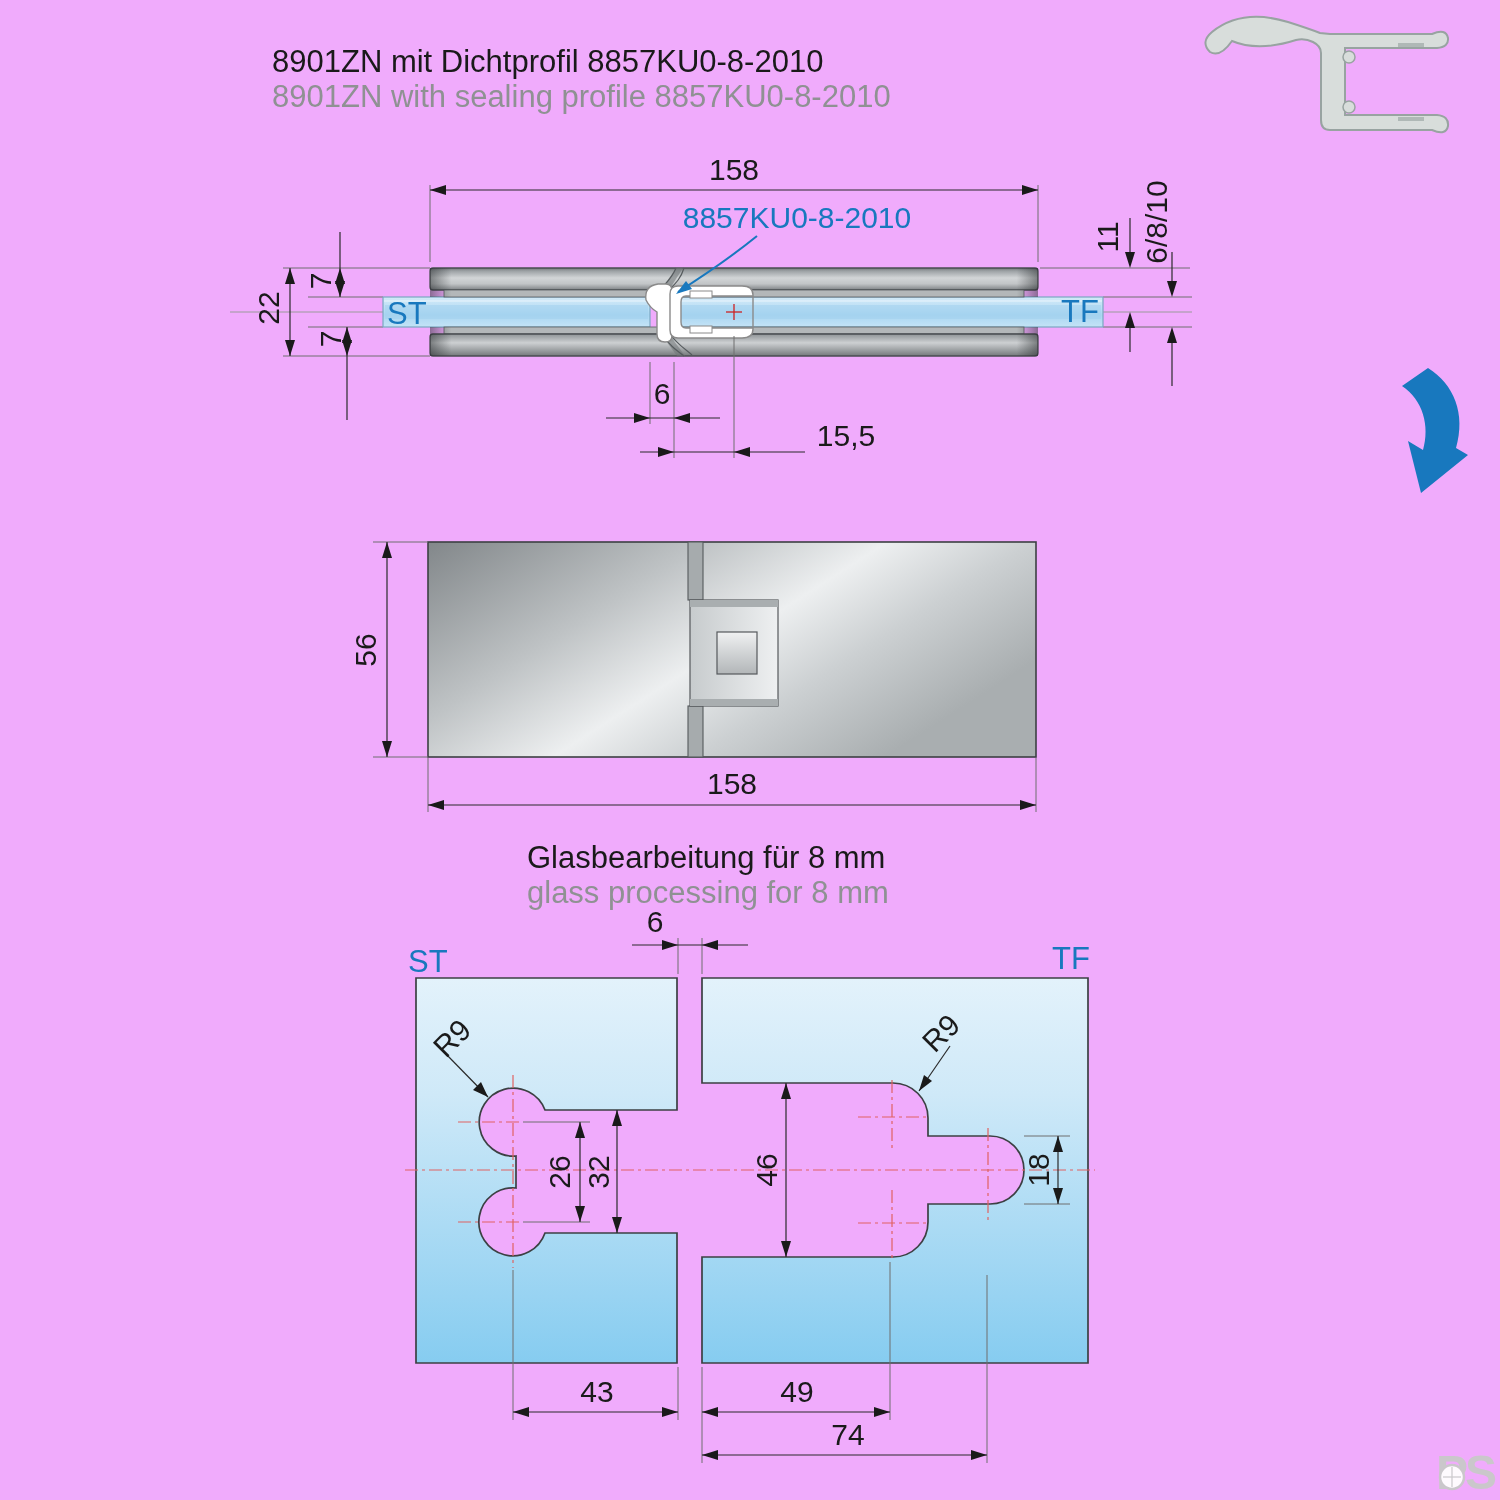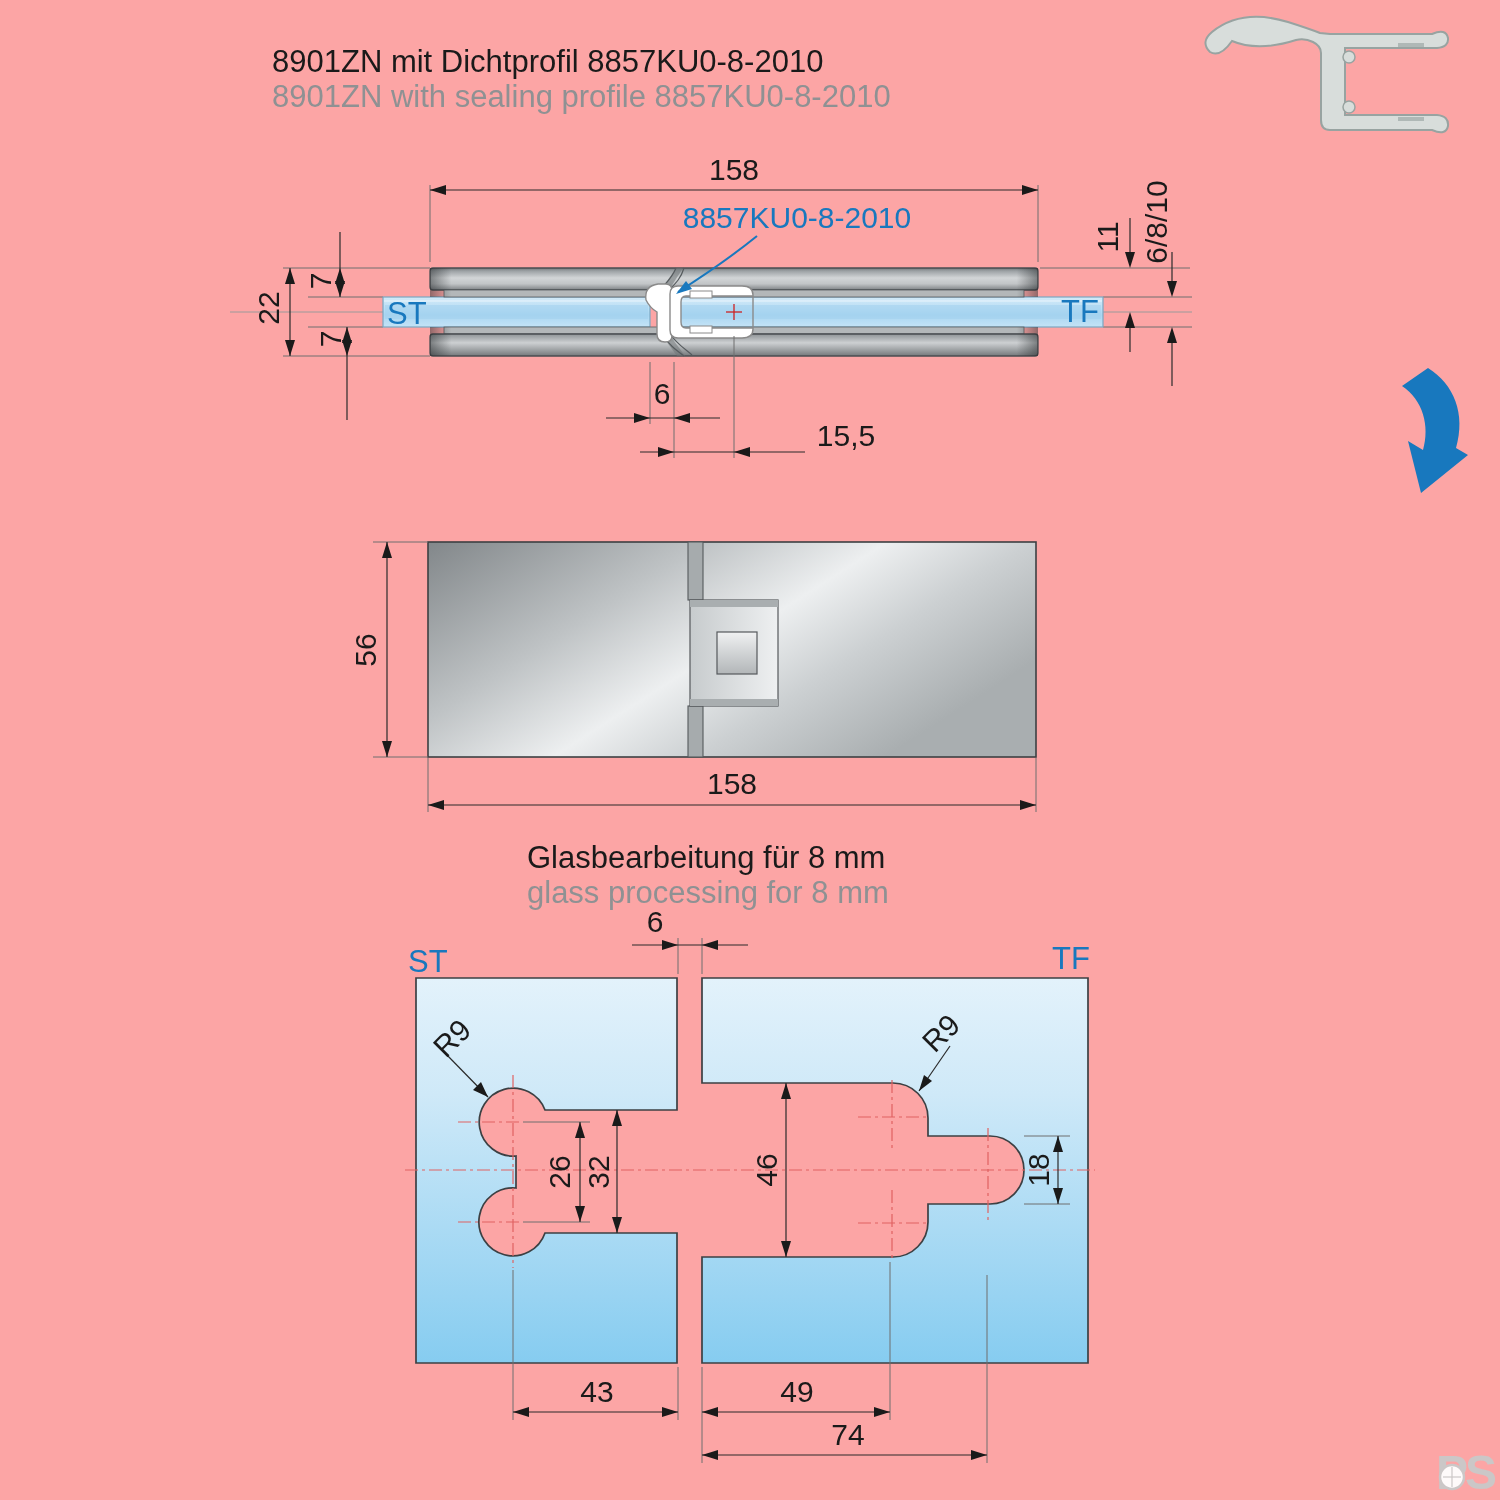--- a/index.html
+++ b/index.html
@@ -1,16 +1,16 @@
 <!DOCTYPE html>
 <html><head>
 <meta charset="utf-8">
 <style>
   html,body{margin:0;padding:0;background:#ffffff;}
-  #stage{position:relative;width:1500px;height:1500px;background:#fca5a5;overflow:hidden;
+  #stage{position:relative;width:1500px;height:1500px;background:#f0abfc;overflow:hidden;
          font-family:"Liberation Sans", sans-serif;}
   svg{position:absolute;left:0;top:0;}
   text{font-family:"Liberation Sans", sans-serif;}
   .t-title{font-size:31px;fill:#1a1a1a;}
   .t-sub{font-size:31px;fill:#8f9193;}
   .t-dim{font-size:30px;fill:#1a1a1a;}
   .t-blue{font-size:30px;fill:#1878BE;}
   .t-lbl{font-size:31px;fill:#1878BE;}
   .dl{stroke:#2a2a2a;stroke-width:1.2;fill:none;}
   .xl{stroke:#6e6e6e;stroke-width:1;fill:none;}

